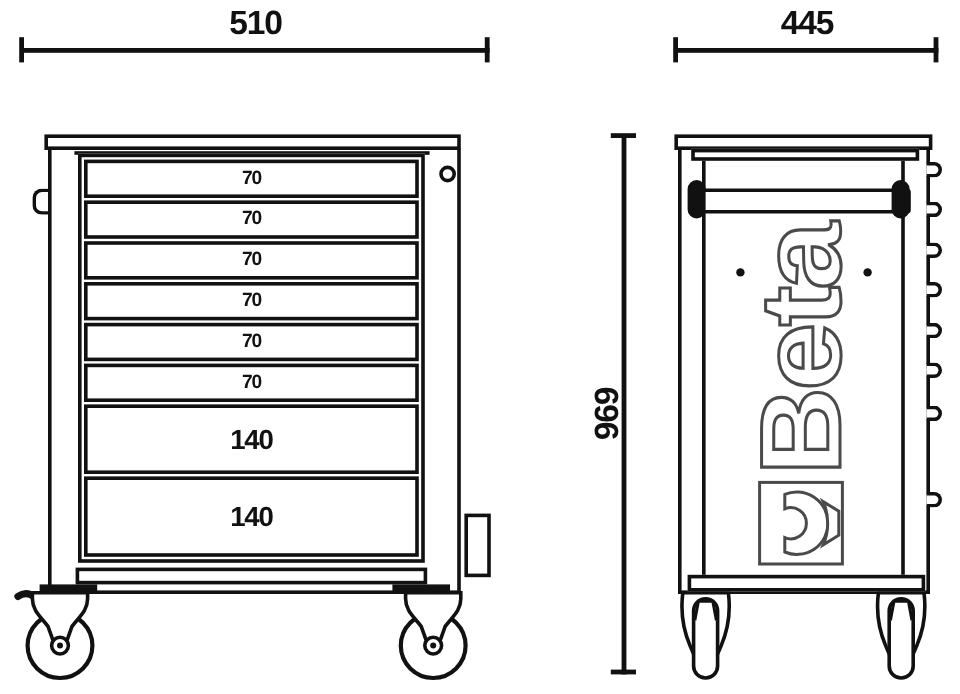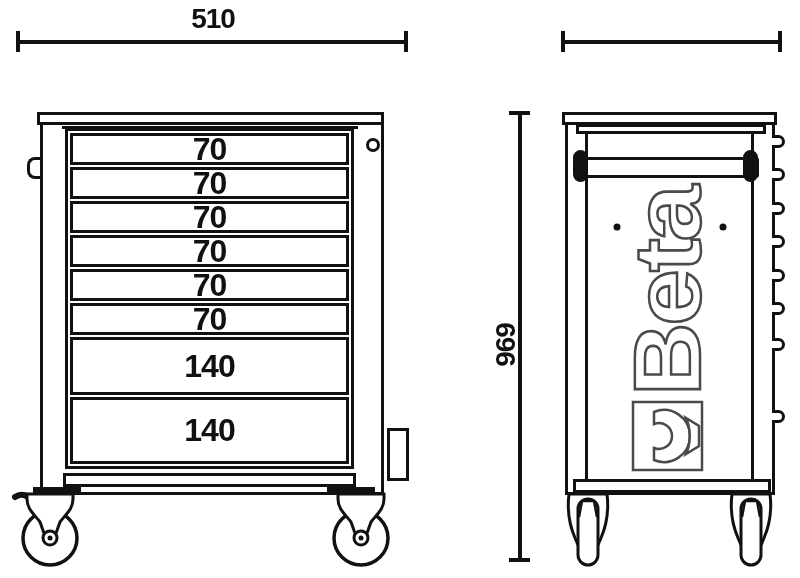--- a/index.html
+++ b/index.html
@@ -18,42 +18,43 @@
     color:#111; letter-spacing:-1px; transform:rotate(-90deg);
   }
   .drawer-col {
     position:absolute; left:65px; top:128px; width:289px; height:341px;
     border:3px solid #111; background:#fff;
     display:flex; flex-direction:column; gap:2px; padding:2px;
   }
   .drawer {
     border:3px solid #111; background:#fff; width:100%;
     display:flex; align-items:center; justify-content:center;
-    font-weight:bold; font-size:32px; color:#111; letter-spacing:-1px;
+    font-weight:bold; font-size:16px; color:#111; letter-spacing:-1px;
   }
-  .drawer.tall { font-size:32px; }
+  .drawer.tall { font-size:23px; }
   .pull {
     position:absolute; left:772px; width:13px; height:13px; background:#fff;
     border:3px solid #111; border-left:none; border-radius:0 9px 9px 0;
   }
   .cap {
     position:absolute; width:15px; height:32px; background:#111;
     border:3px solid #111; border-radius:9px;
   }
 </style>
 </head>
 <body>
 
 <div id="canvas">
 
   <div class="dim-label" style="left:18px;top:3px;width:390px;">510</div>
   <div class="ln" style="left:18px;top:40px;width:390px;height:4px;"></div>
   <div class="ln" style="left:16px;top:31px;width:4px;height:21px;"></div>
   <div class="ln" style="left:404px;top:31px;width:4px;height:21px;"></div>
 
+  <div class="dim-label" style="left:563px;top:3px;width:219px;">445</div>
   <div class="ln" style="left:563px;top:40px;width:219px;height:4px;"></div>
   <div class="ln" style="left:561px;top:31px;width:4px;height:21px;"></div>
   <div class="ln" style="left:778px;top:31px;width:4px;height:21px;"></div>
 
   <div class="dim-label-v" style="left:469px;top:331px;width:70px;height:28px;">969</div>
   <div class="ln" style="left:518px;top:113px;width:4px;height:449px;"></div>
   <div class="ln" style="left:509px;top:111px;width:21px;height:4px;"></div>
   <div class="ln" style="left:509px;top:558px;width:21px;height:4px;"></div>
 
   <div class="abs" style="left:0;top:0;width:0;height:0;">

